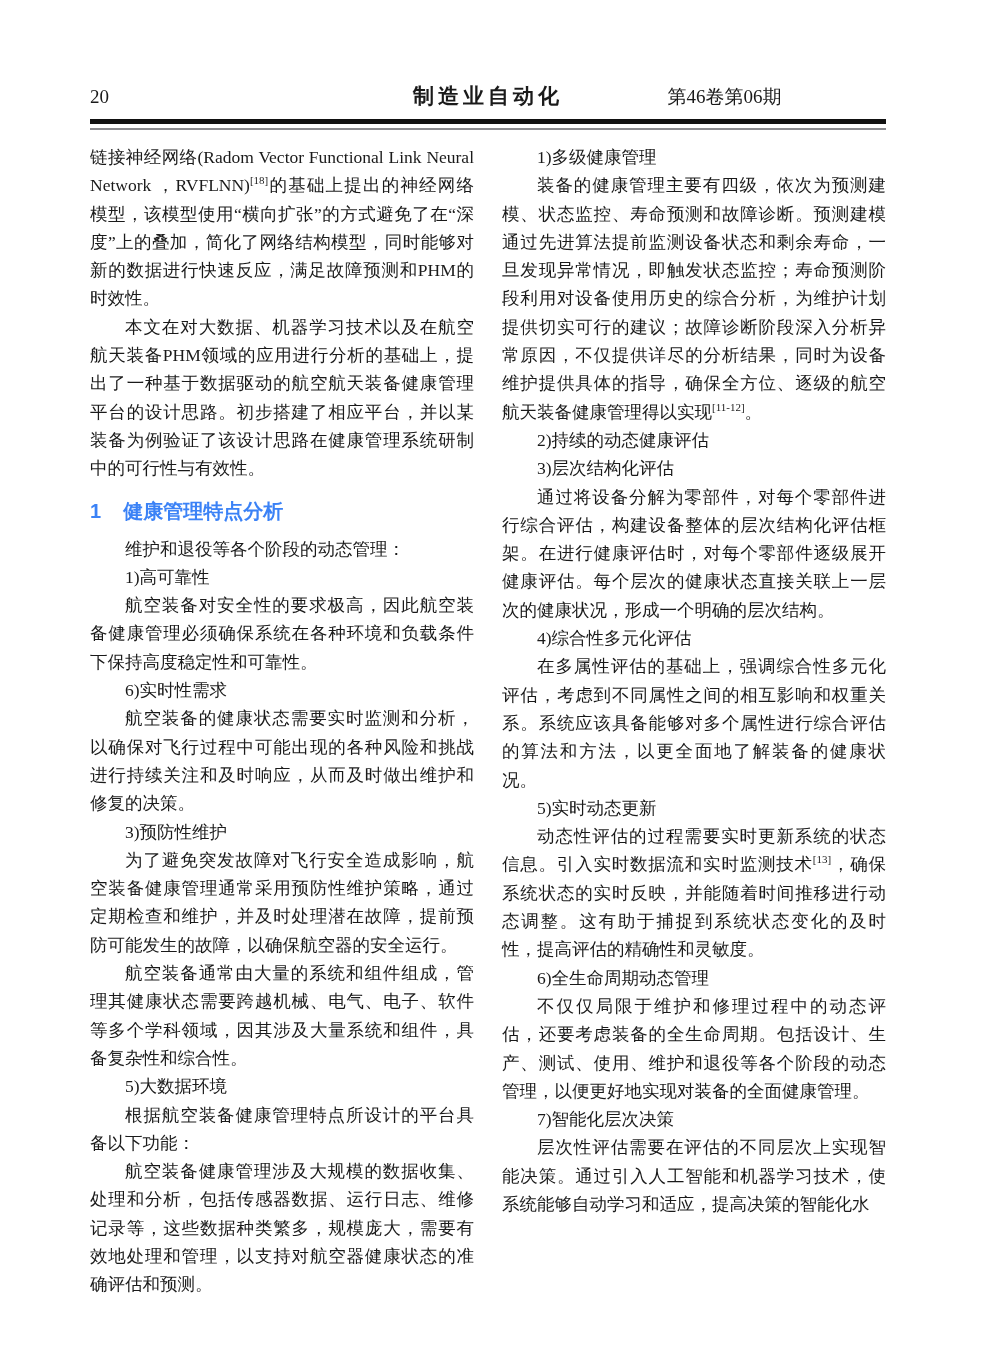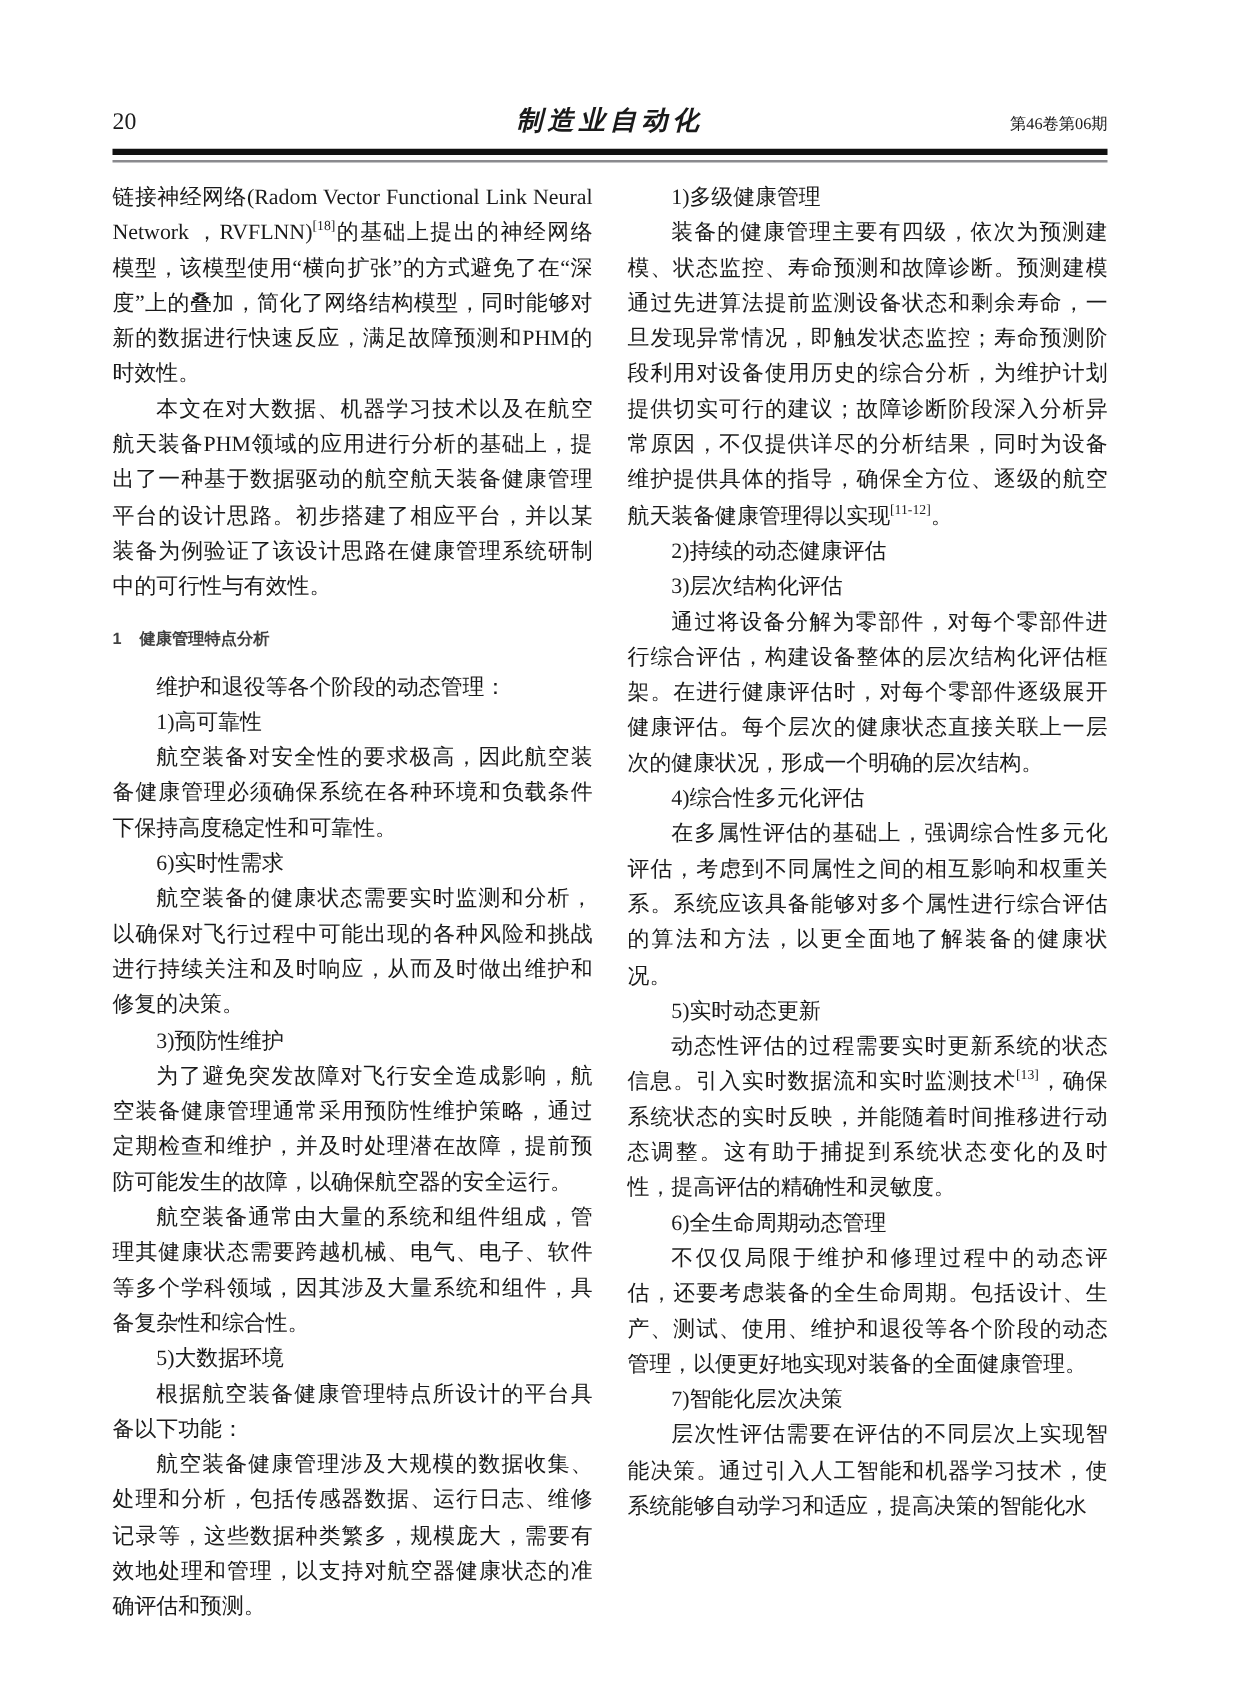--- a/index.html
+++ b/index.html
@@ -29,27 +29,26 @@
   .running-head .side {
     flex: 1;
   }
   .page-number {
     text-align: left;
     font-size: 19px;
   }
   .journal-title {
     flex: 0 0 auto;
     font-weight: bold;
-    font-style: italic;
     font-size: 21px;
     letter-spacing: 4px;
   }
   .issue-info {
-    text-align: right;
-    font-size: 13px;
+    text-align: center;
+    font-size: 19px;
   }
   .head-rule {
     margin-top: 9px;
   }
   .head-rule .thick {
     height: 5px;
     background: #111111;
   }
   .head-rule .thin {
     height: 2px;
@@ -80,23 +79,23 @@
   sup.ref {
     font-size: 11px;
     line-height: 0;
     vertical-align: super;
     letter-spacing: 0;
   }
   h2.section-heading {
     margin: 13px 0 9px 0;
     font-family: "Liberation Sans", "DejaVu Sans", sans-serif;
     font-weight: bold;
-    font-size: 13px;
+    font-size: 20px;
     line-height: 30px;
-    color: #404040;
+    color: #3b82f6;
   }
   h2.section-heading .sec-num {
     margin-right: 1.1em;
   }
 </style>
 </head>
 <body>
 
 <div class="page">
 

